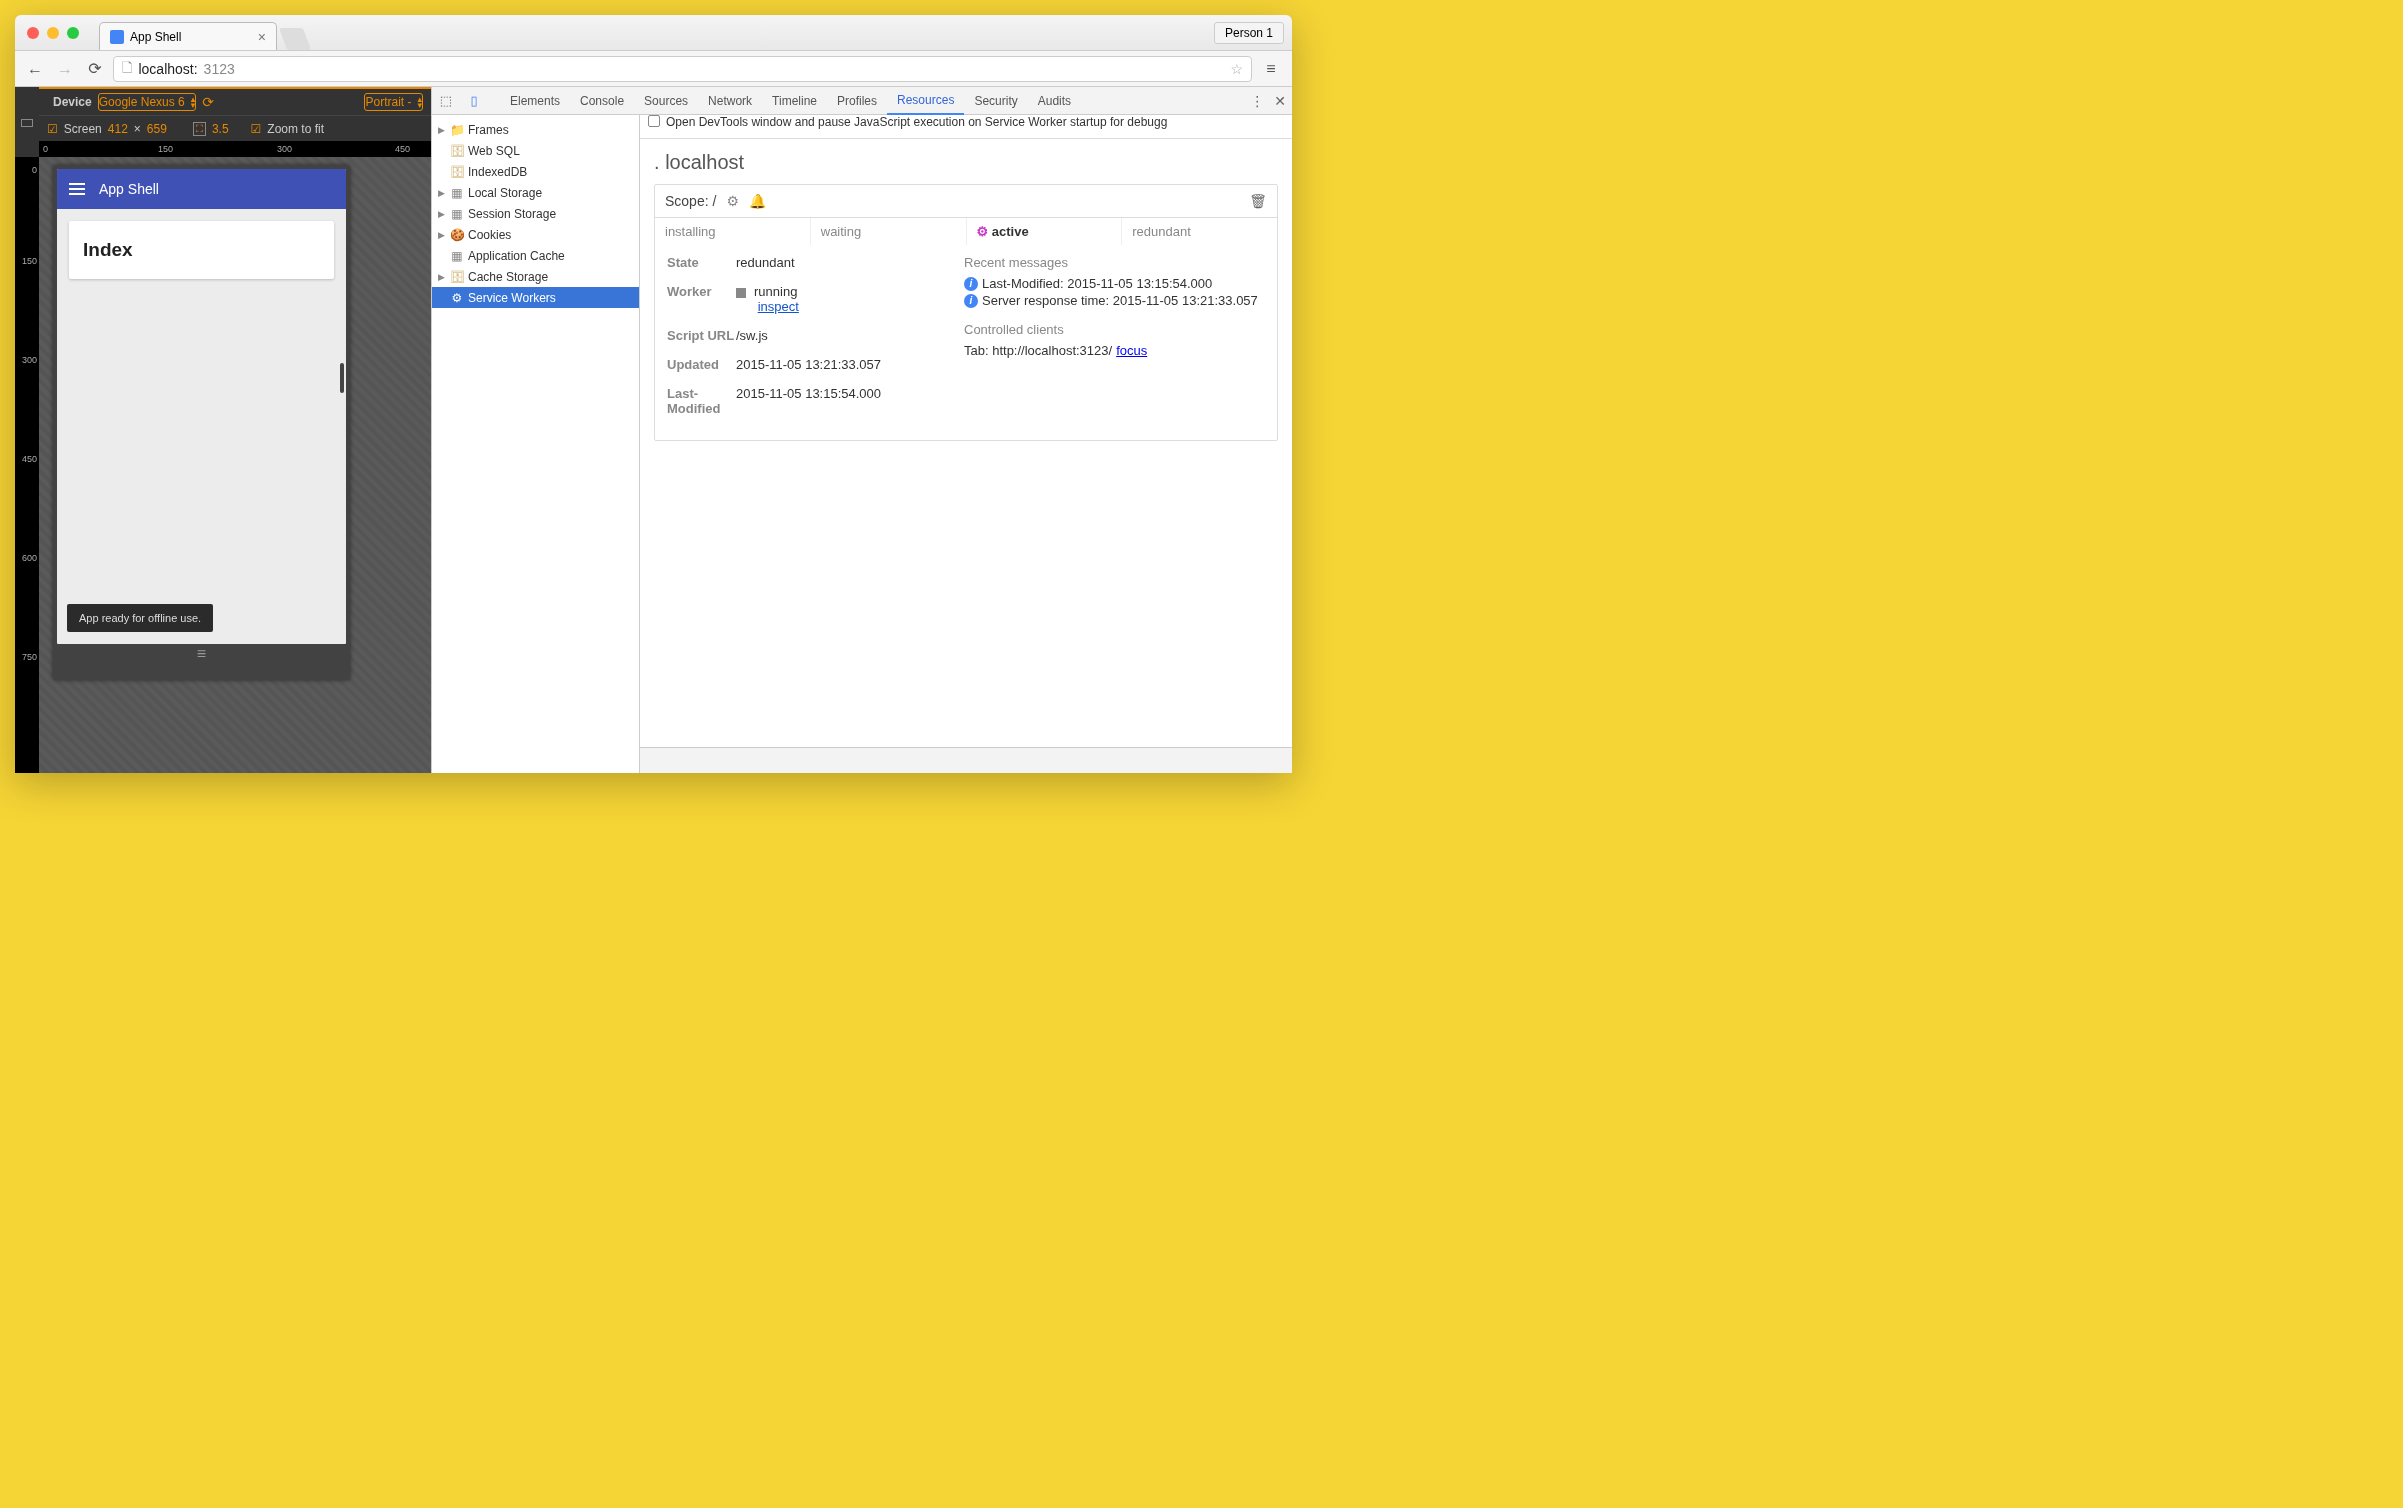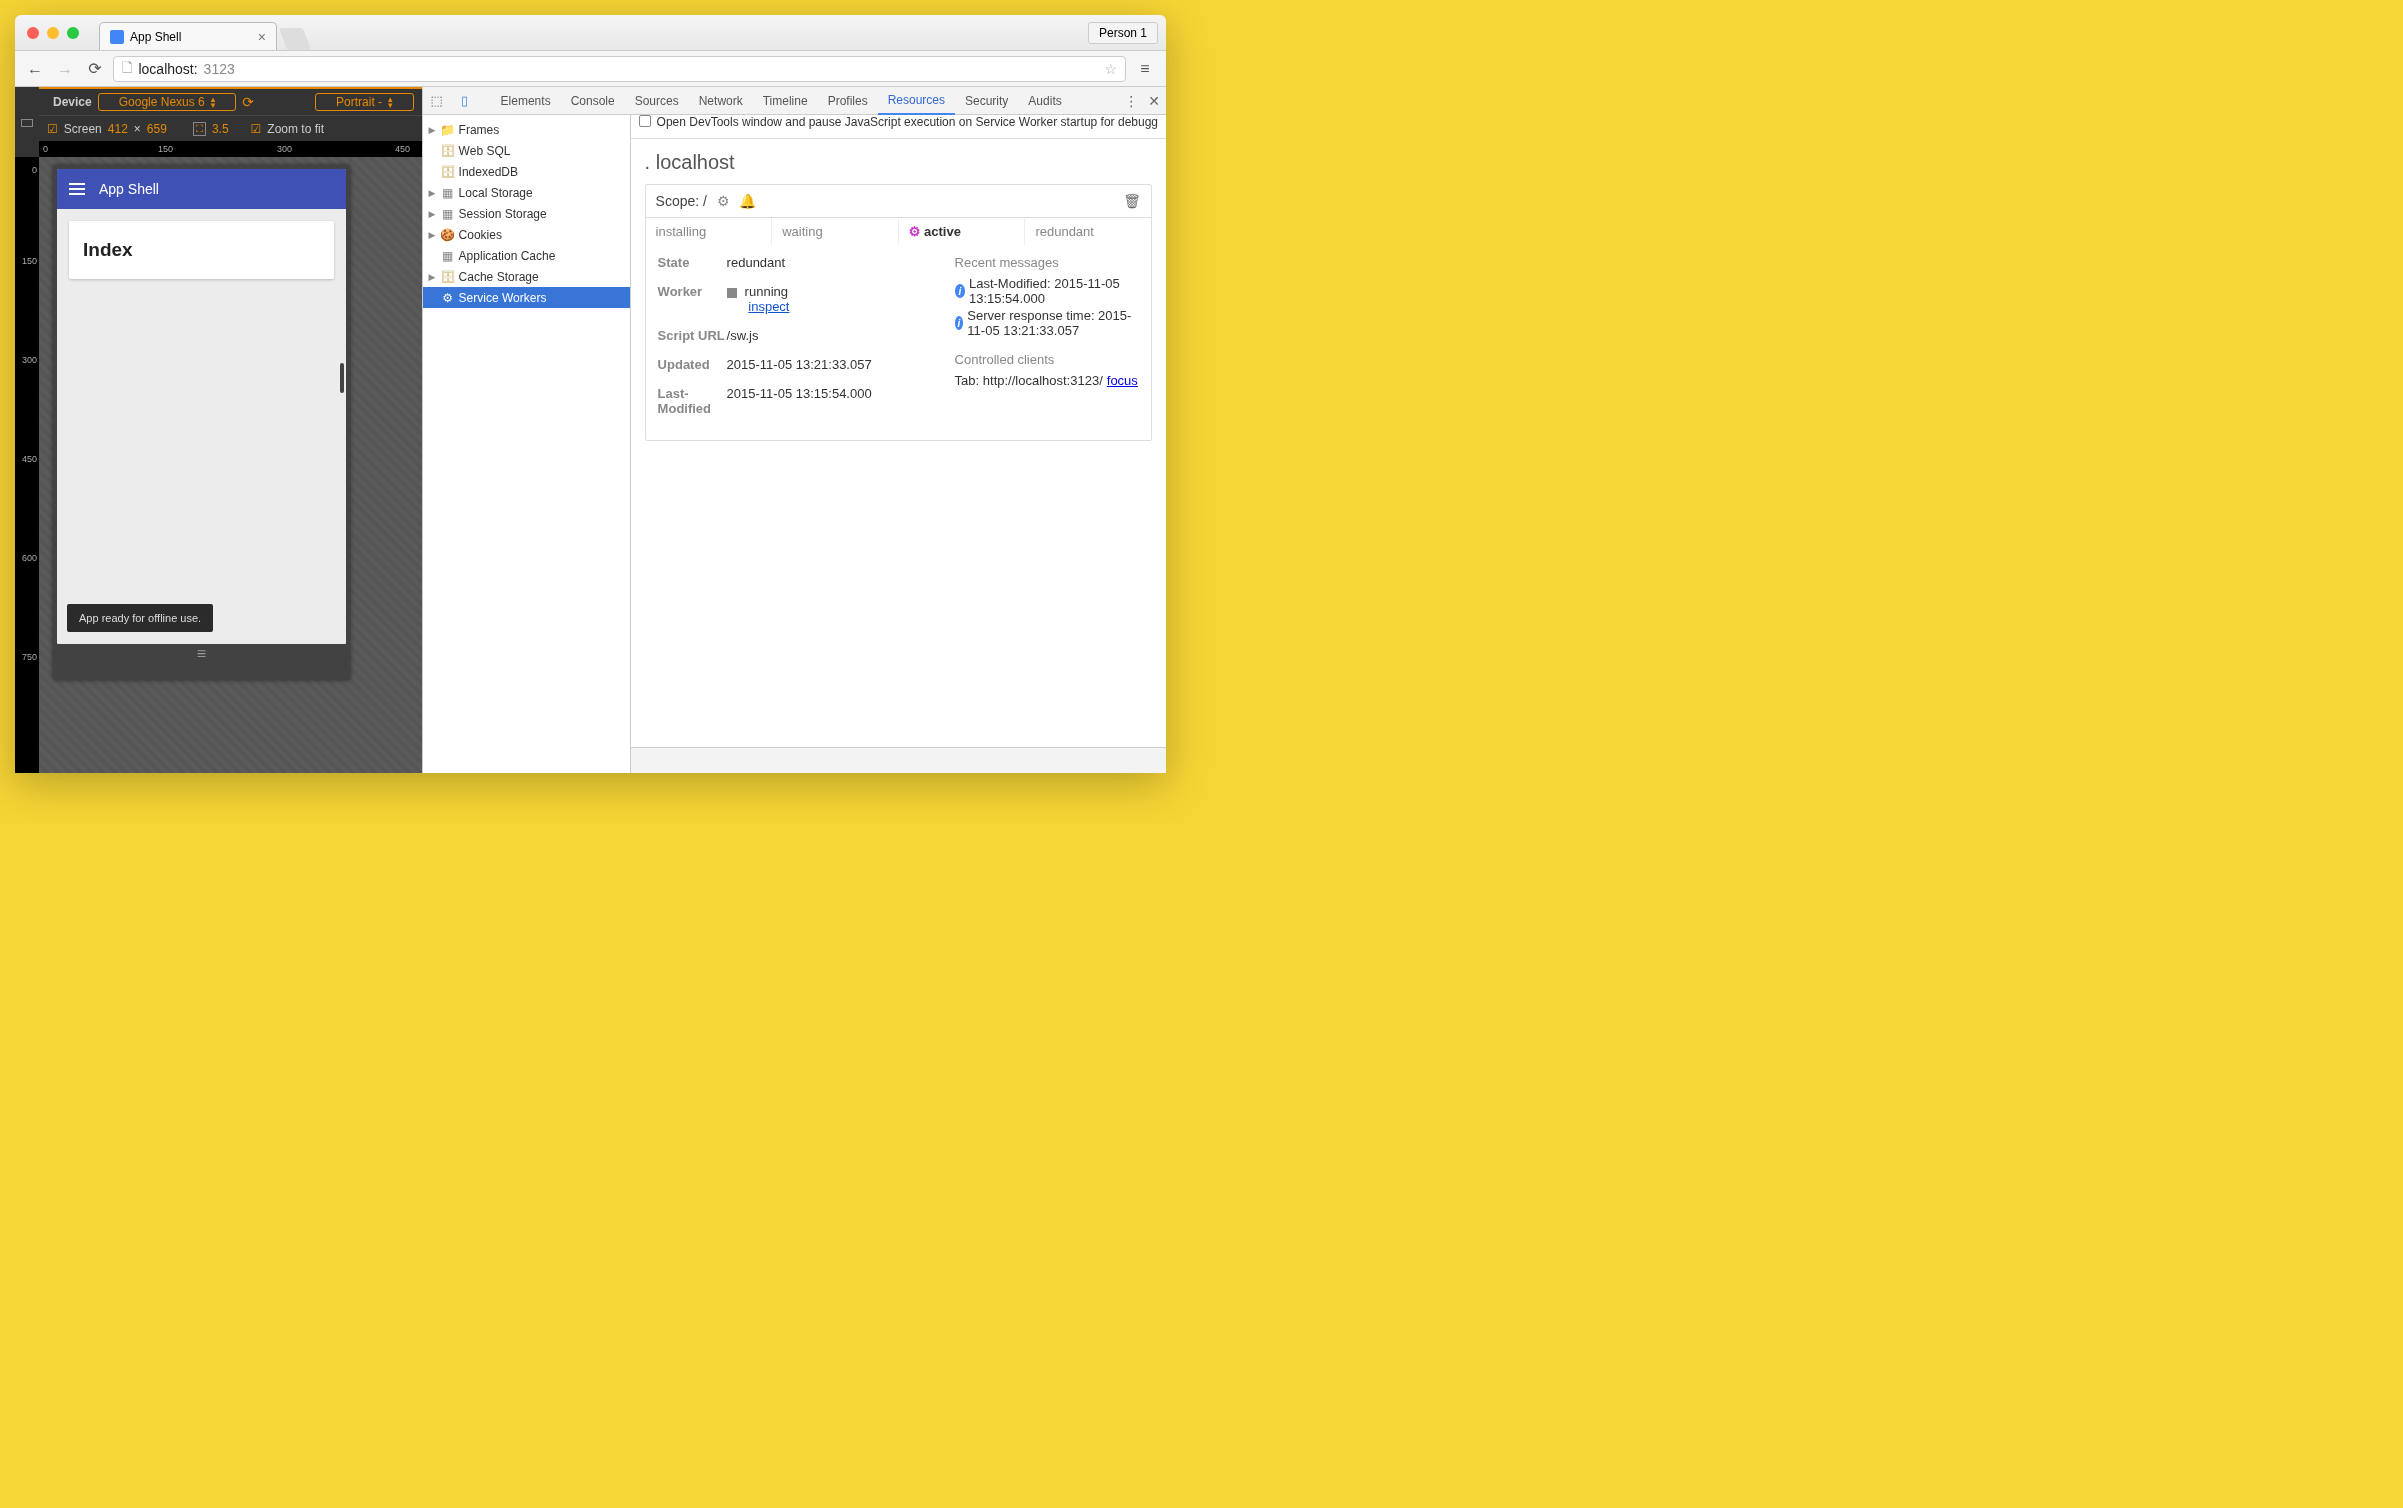--- a/index.html
+++ b/index.html
@@ -1,17 +1,17 @@
 <!DOCTYPE html>
 <html><head>
 <meta charset="utf-8">
 <style>
 * { box-sizing: border-box; margin: 0; padding: 0; }
 body { font-family: -apple-system, "Helvetica Neue", Arial, sans-serif; background: #f5d435; padding: 15px 15px 50px 15px; }
-.browser-window { width: 1151px; background: #fdba74; border-radius: 6px 6px 0 0; box-shadow: 0 10px 40px rgba(0,0,0,.25); overflow: hidden; }
+.browser-window { width: 1277px; background: #fdba74; border-radius: 6px 6px 0 0; box-shadow: 0 10px 40px rgba(0,0,0,.25); overflow: hidden; }
 
 
 .titlebar { height: 36px; background: linear-gradient(#f5f5f5,#e8e8e8); border-bottom:1px solid #ccc; display:flex; align-items:center; padding: 0 8px; position:relative;}
 .traffic { display:flex; gap:8px; padding-left:4px;}
 .dot{width:12px;height:12px;border-radius:50%;}
 .dot.red{background:#ff5f57;}
 .dot.yellow{background:#ffbd2e;}
 .dot.green{background:#28ca42;}
 .tabstrip{display:flex;align-items:flex-end;height:100%;margin-left:20px;}
 .tab{height:28px;background:#f8f8f8;border:1px solid #bbb;border-bottom:none;border-radius:5px 5px 0 0;display:flex;align-items:center;padding:0 10px;gap:6px;font-size:12px;min-width:178px;position:relative;}
@@ -31,21 +31,21 @@
 .omnibox .star{margin-left:auto;color:#aaa;}
 .menu-btn{width:26px;height:26px;display:flex;align-items:center;justify-content:center;color:#555;}
 
 
 .main-split{display:flex;height:686px;background:#fff;}
 
 
 .device-panel{width:416px;background:#5f5f5f;display:flex;flex-direction:column;position:relative;}
 .dp-bar1{height:28px;background:#333;display:flex;align-items:center;color:#eee;font-size:12px;padding:0 8px;gap:6px;border-top:2px solid #e68900;}
 .dp-lbl{color:#ccc;margin-left:6px;font-weight:bold;}
-.dp-sel{color:#e68900;border:1px solid #e68900;border-radius:3px;padding:1px 20px;display:inline-flex;align-items:center;gap:6px;font-size:12px;}
+.dp-sel{color:#e68900;border:1px solid #e68900;border-radius:3px;padding:1px 0;display:inline-flex;align-items:center;gap:6px;font-size:12px;}
 .dp-sel .upd{font-size:9px;line-height:6px;}
 .dp-refresh{color:#e68900;font-size:14px;}
 .dp-bar2{height:26px;background:#333;display:flex;align-items:center;color:#ccc;font-size:12px;padding:0 8px;gap:6px;border-top:1px solid #444;}
 .dp-bar2 .chk{color:#e68900;}
 .dp-bar2 .num{color:#e68900;}
 .dp-bar2 .zoomicon{border:1px solid #888;color:#e68900;padding:0 2px;font-size:10px;}
 .ruler-h{height:16px;background:#000;color:#aaa;font-size:9px;position:relative;display:flex;align-items:center;}
 .ruler-h span{position:absolute;}
 .ruler-v{width:24px;background:#000;color:#aaa;font-size:9px;display:flex;flex-direction:column;align-items:flex-end;padding-right:2px;position:relative;}
 .ruler-v span{position:absolute;right:2px;}

